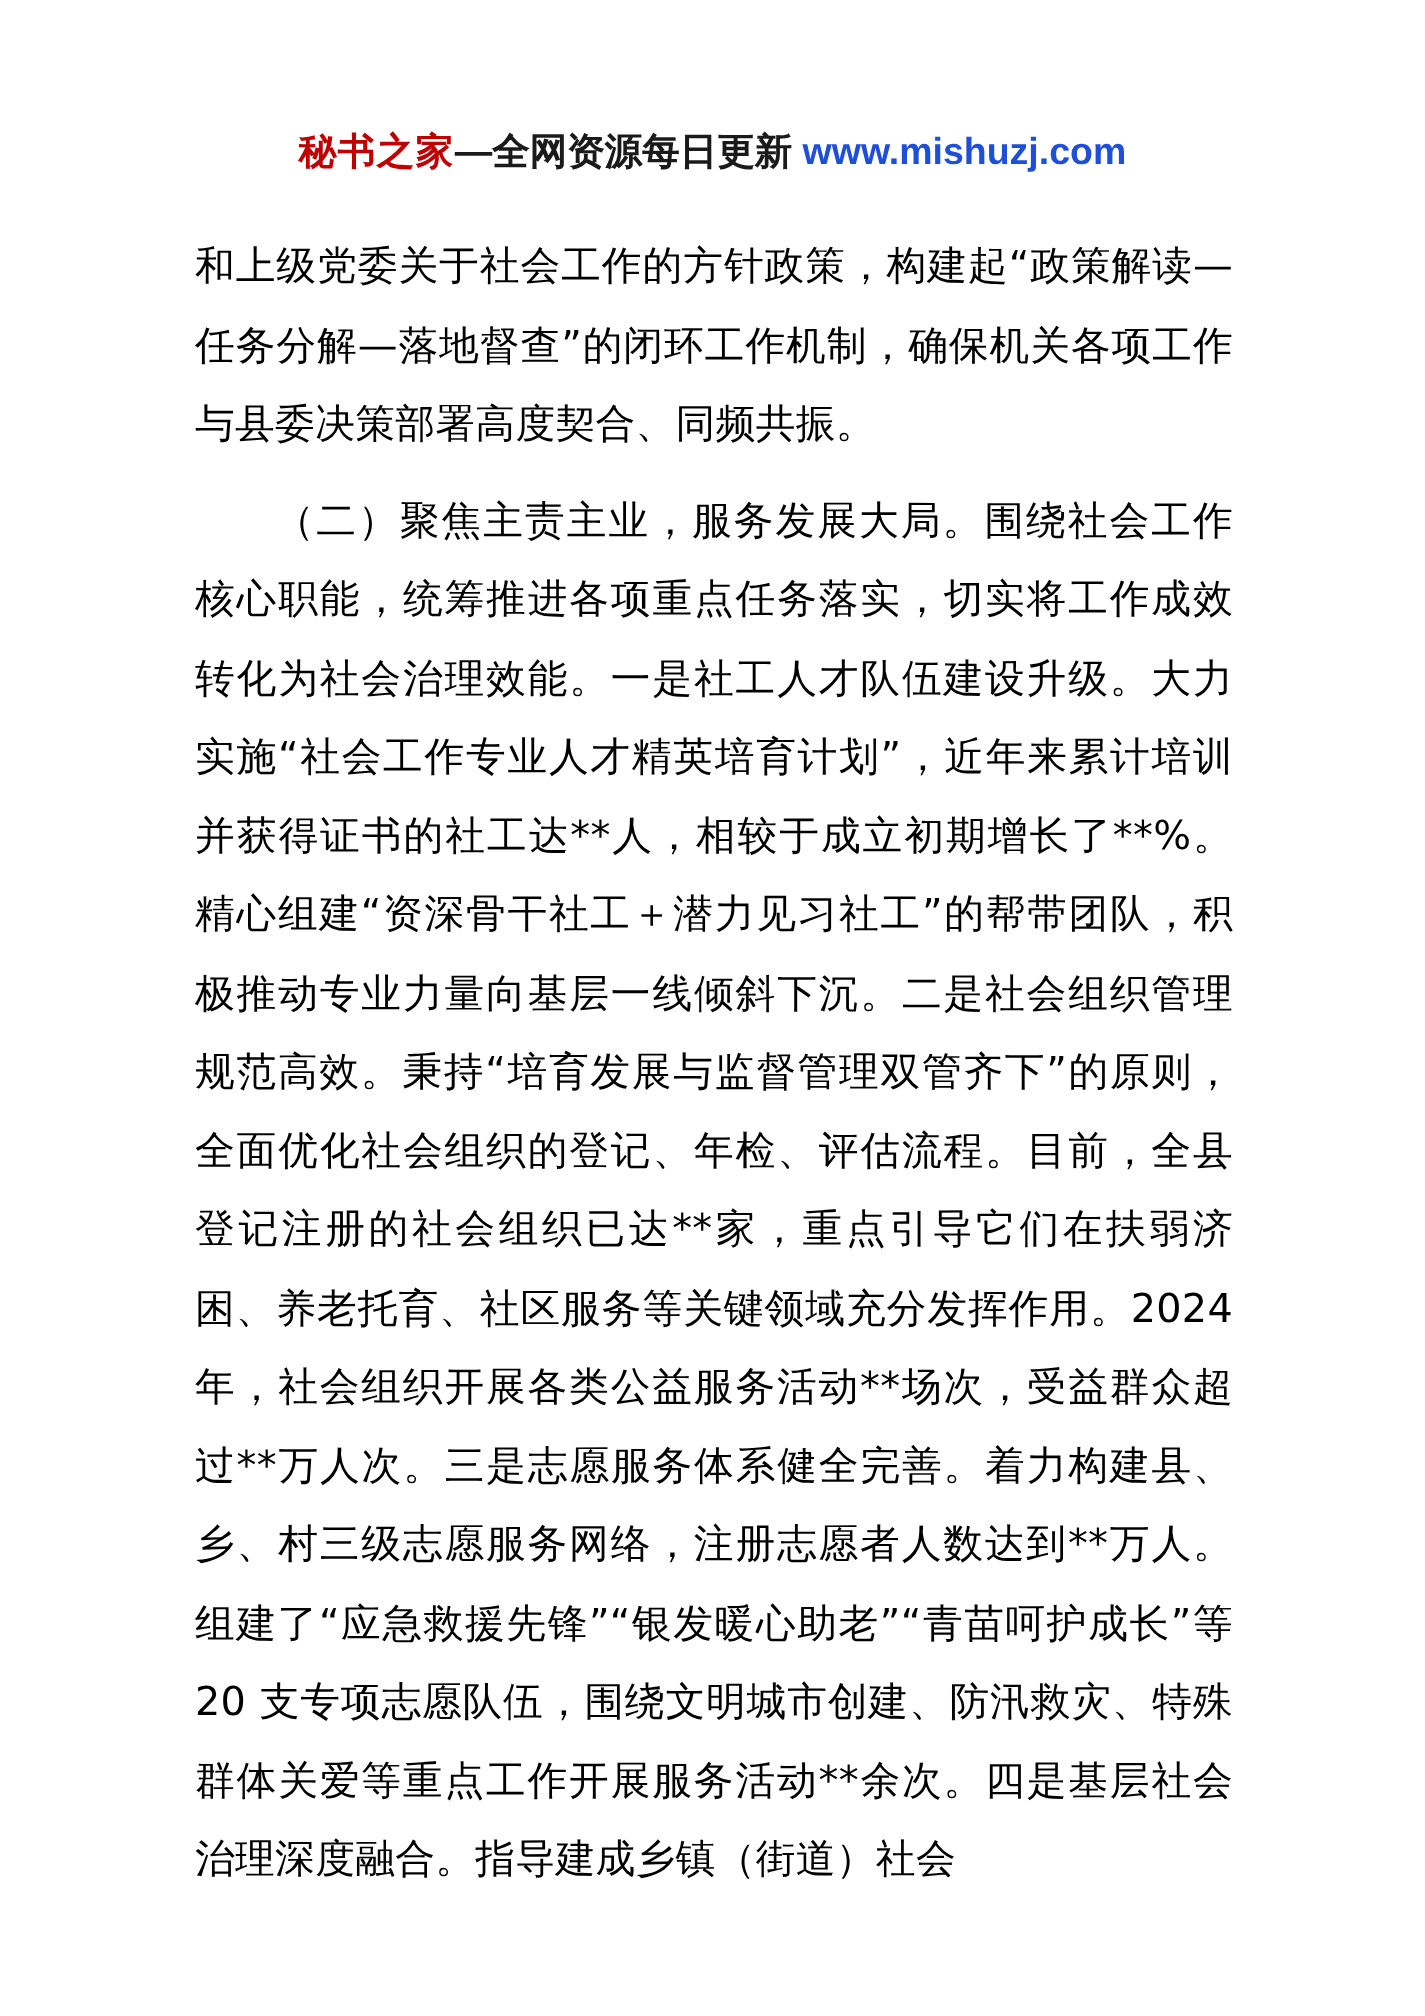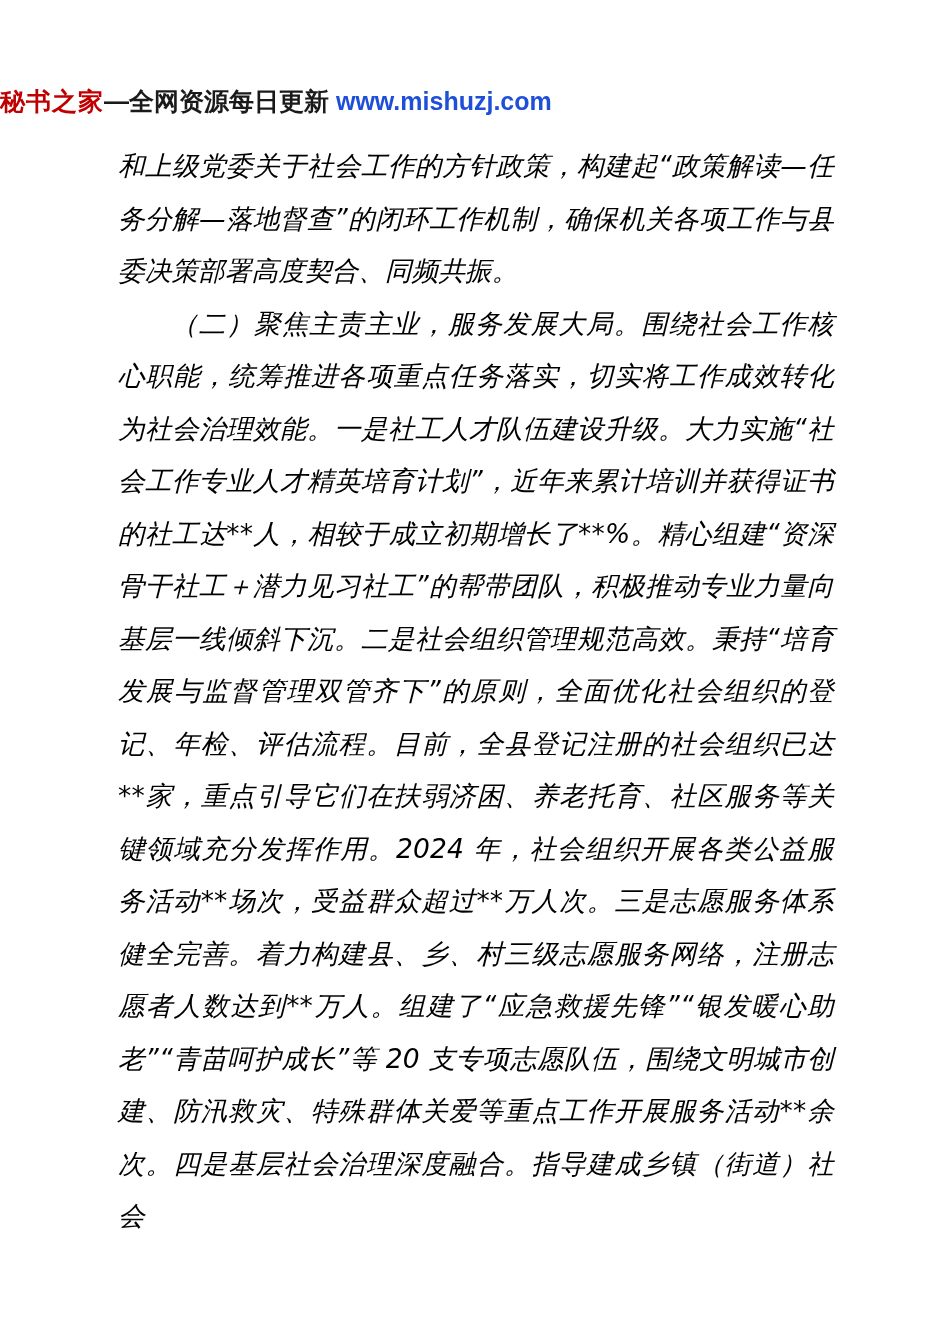--- a/index.html
+++ b/index.html
@@ -18,20 +18,21 @@
     width: 950px;
     height: 1344px;
     background: #ffffff;
     box-sizing: border-box;
   }
   .watermark {
     position: absolute;
     top: 86px;
     left: 0;
     width: 950px;
+    text-align: center;
     font-size: 25px;
     line-height: 30px;
     white-space: nowrap;
     font-family: "Liberation Sans", sans-serif;
   }
   .watermark .brand {
     color: #c00000;
     font-weight: bold;
     letter-spacing: 1px;
   }
@@ -52,23 +53,22 @@
     width: 716px;
     font-family: "DejaVu Sans", "Liberation Sans", sans-serif;
     font-size: 26.5px;
     line-height: 52.5px;
     color: #000000;
     text-align: justify;
     text-justify: inter-ideograph;
     letter-spacing: 0.2px;
   }
   .doc-body p {
-    margin: 0;
+    margin: 12px;
     text-indent: 0;
-    font-style: italic;
   }
   .doc-body p.indent {
     text-indent: 2em;
   }
 </style>
 </head>
 <body>
 
 <div class="page">
 

